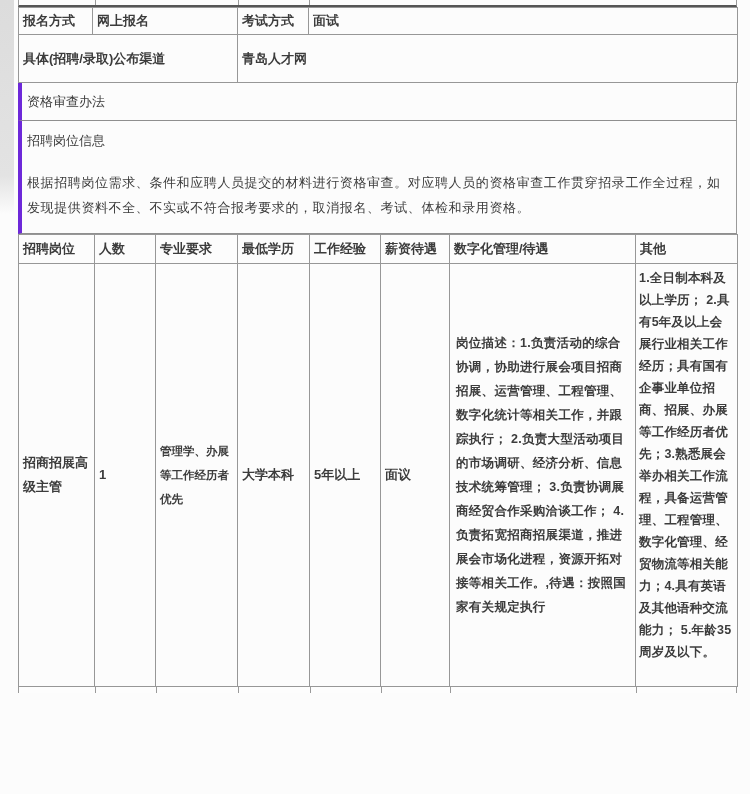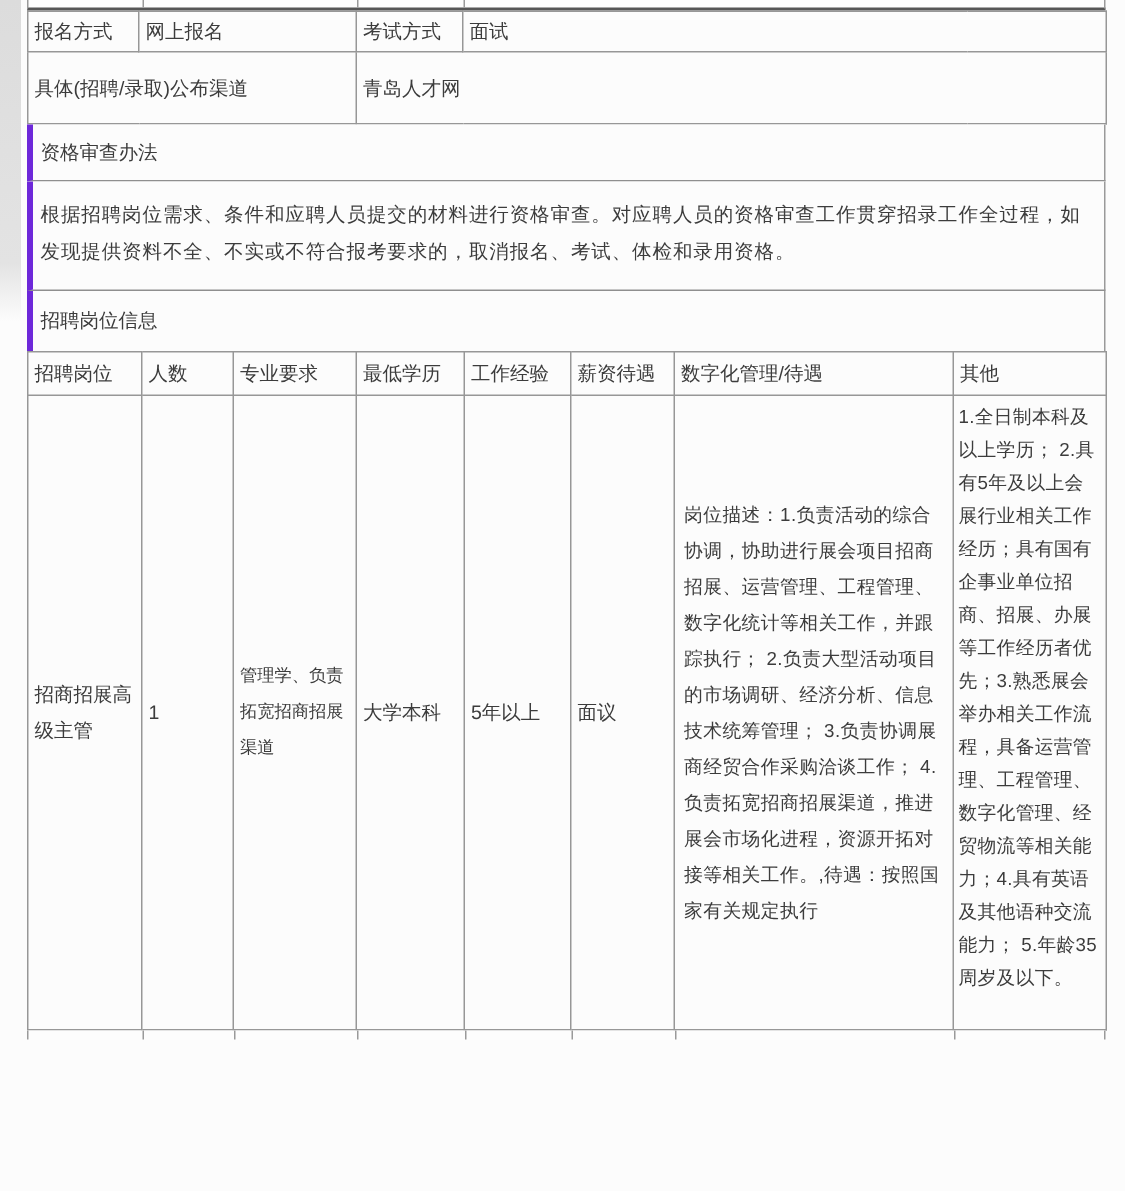--- a/index.html
+++ b/index.html
@@ -9,21 +9,21 @@
   .left-strip { position:absolute; left:0; top:0; width:14px; height:214px;
                 background:linear-gradient(to bottom,#dcdcdc 0%,#e3e3e3 82%,#fcfcfc 100%); }
   .doc { position:absolute; left:18px; top:0; width:719px; }
 
   .sliver { position:relative; height:7px; border-left:1px solid #9a9a9a; border-right:1px solid #9a9a9a; background:#fdfdfd; }
   .sliver-top { border-bottom:2px solid #565656; }
   .sliver-bottom { height:6px; }
   .tick { position:absolute; top:0; bottom:0; width:1px; background:#9a9a9a; }
 
   table { border-collapse:collapse; table-layout:fixed; width:719px; }
-  td,th { border:1px solid #979797; font-weight:normal; text-align:left; vertical-align:middle;
+  td,th { border:1px solid #979797; font-weight:bold; text-align:left; vertical-align:middle;
           font-size:13px; line-height:22px; padding:2px 4px; overflow:hidden; word-break:break-all; }
 
   .tA .r1 td { height:27px; }
   .tA .r2 td { height:46px; }
   .tA .r3 td { height:45px; }
   .tA .r4 td { height:48px;margin-left:12px; }
 
   .sec { border-left:4px solid #6d28d9; border-right:1px solid #9a9a9a; font-size:13px; padding:0 5px; background:#fcfcfc; }
   .sec-title { display:flex; align-items:center; }
   .sec-title-1 { height:38px; border-bottom:1px solid #8f8f8f; }
@@ -68,22 +68,22 @@
         <td colspan="3">面试</td>
       </tr>
       <tr class="r4">
         <td colspan="2">具体(招聘/录取)公布渠道</td>
         <td colspan="4">青岛人才网</td>
       </tr>
     </tbody>
       </table>
 
     <div class="sec sec-title sec-title-1">资格审查办法</div>
+    <div class="sec sec-title sec-title-2">招聘岗位信息</div>
     <div class="sec sec-body">根据招聘岗位需求、条件和应聘人员提交的材料进行资格审查。对应聘人员的资格审查工作贯穿招录工作全过程，如发现提供资料不全、不实或不符合报考要求的，取消报名、考试、体检和录用资格。</div>
-    <div class="sec sec-title sec-title-2">招聘岗位信息</div>
 
     <table class="tC">
       <colgroup>
         <col style="width:76px">
           <col style="width:61px">
           <col style="width:82px">
           <col style="width:72px">
         <col style="width:71px">
           <col style="width:69px">
           <col style="width:186px">
@@ -96,21 +96,21 @@
         <th>专业要求</th>
         <th>最低学历</th>
         <th>工作经验</th>
         <th>薪资待遇</th>
         <th>数字化管理/待遇</th>
         <th>其他</th>
       </tr>
       <tr class="job">
         <td class="pos-cell">招商招展高级主管</td>
         <td class="pos-cell">1</td>
-        <td class="major-cell">管理学、负责拓宽招商招展渠道</td>
+        <td class="major-cell">管理学、办展等工作经历者优先</td>
         <td class="pos-cell">大学本科</td>
         <td class="pos-cell">5年以上</td>
         <td class="pos-cell">面议</td>
         <td class="desc-cell">岗位描述：1.负责活动的综合协调，协助进行展会项目招商招展、运营管理、工程管理、数字化统计等相关工作，并跟踪执行； 2.负责大型活动项目的市场调研、经济分析、信息技术统筹管理； 3.负责协调展商经贸合作采购洽谈工作； 4.负责拓宽招商招展渠道，推进展会市场化进程，资源开拓对接等相关工作。,待遇：按照国家有关规定执行</td>
         <td class="other-cell">1.全日制本科及以上学历； 2.具有5年及以上会展行业相关工作经历；具有国有企事业单位招商、招展、办展等工作经历者优先；3.熟悉展会举办相关工作流程，具备运营管理、工程管理、数字化管理、经贸物流等相关能力；4.具有英语及其他语种交流能力； 5.年龄35周岁及以下。</td>
       </tr>
     </tbody>
       </table>
 
     <div class="sliver sliver-bottom">

